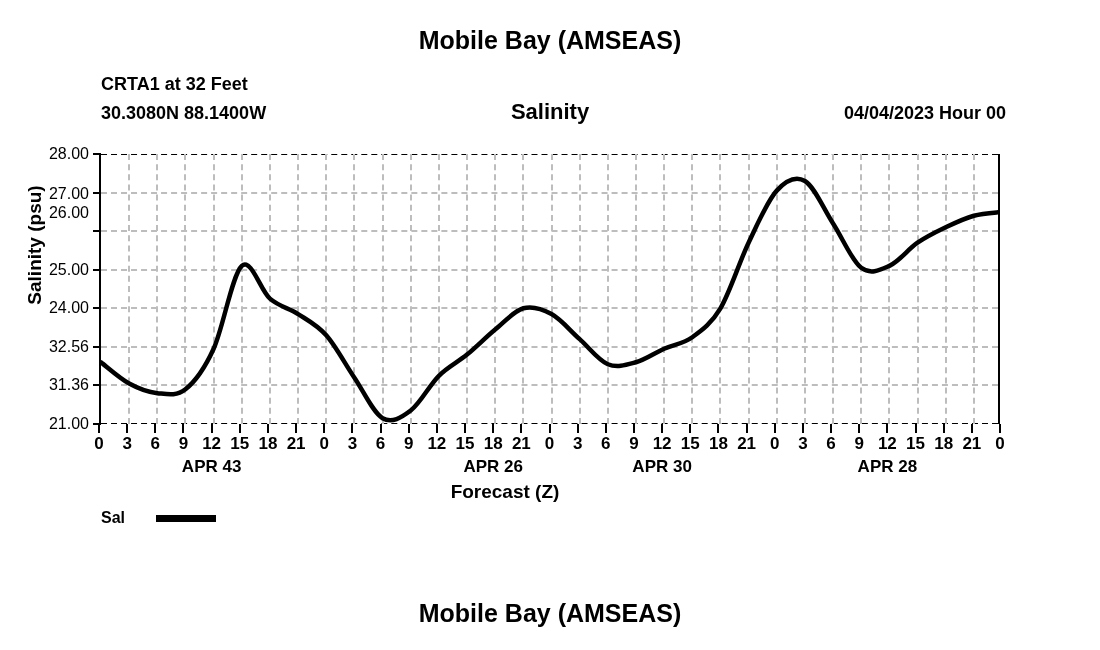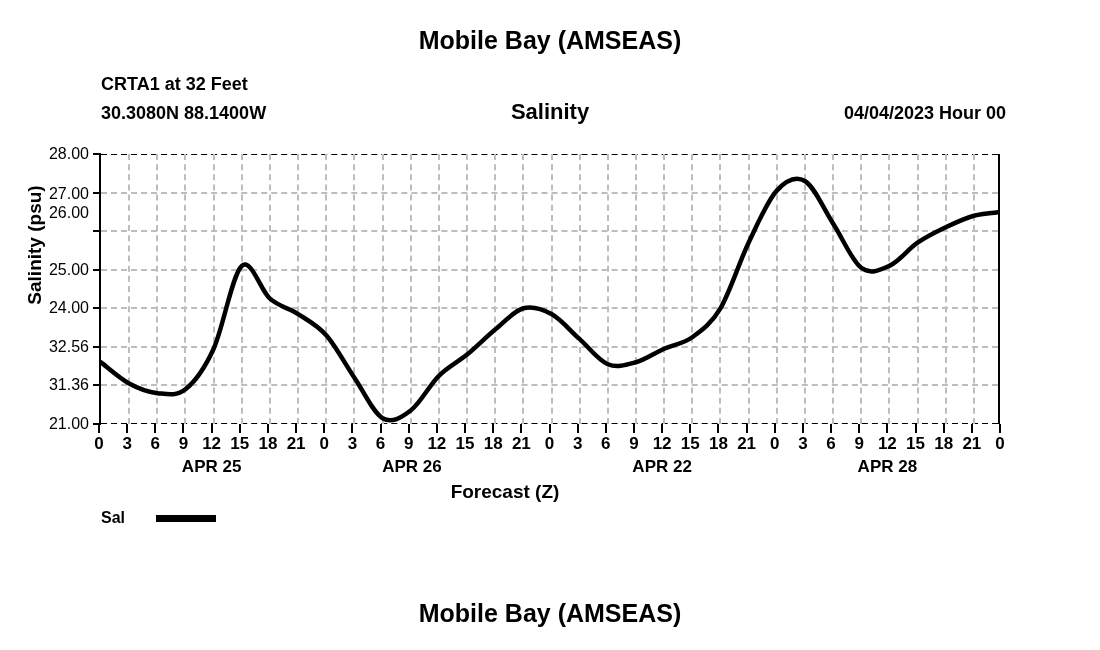--- a/index.html
+++ b/index.html
@@ -310,23 +310,23 @@
     <div class="xtick-label" style="left: 802.906px;">3</div>
     <div class="xtick-label" style="left: 831.062px;">6</div>
     <div class="xtick-label" style="left: 859.219px;">9</div>
     <div class="xtick-label" style="left: 887.375px;">12</div>
     <div class="xtick-label" style="left: 915.531px;">15</div>
     <div class="xtick-label" style="left: 943.688px;">18</div>
     <div class="xtick-label" style="left: 971.844px;">21</div>
     <div class="xtick-label" style="left: 1000px;">0</div>
   </div>
 <div class="abs" id="x-day-labels" style="left:0;top:0;width:1100px;height:0;">
-    <div class="xday-label" style="left: 211.625px;">APR 25</div>
-    <div class="xday-label" style="left: 412px;">APR 26</div>
-    <div class="xday-label" style="left: 662.125px;">APR 22</div>
+    <div class="xday-label" style="left: 211.625px;">APR 43</div>
+    <div class="xday-label" style="left: 443px; text-align: right;">APR 26</div>
+    <div class="xday-label" style="left: 662.125px;">APR 30</div>
     <div class="xday-label" style="left: 887.375px;">APR 28</div>
   </div>
 
 <div class="abs" id="xlabel"><span id="xlabel-inner">Forecast (Z)</span></div>
 
 <div class="abs" id="legend">
   <div id="legend-label">Sal</div>
   <div id="legend-swatch" style="background: rgb(0, 0, 0);"></div>
 </div>
 

